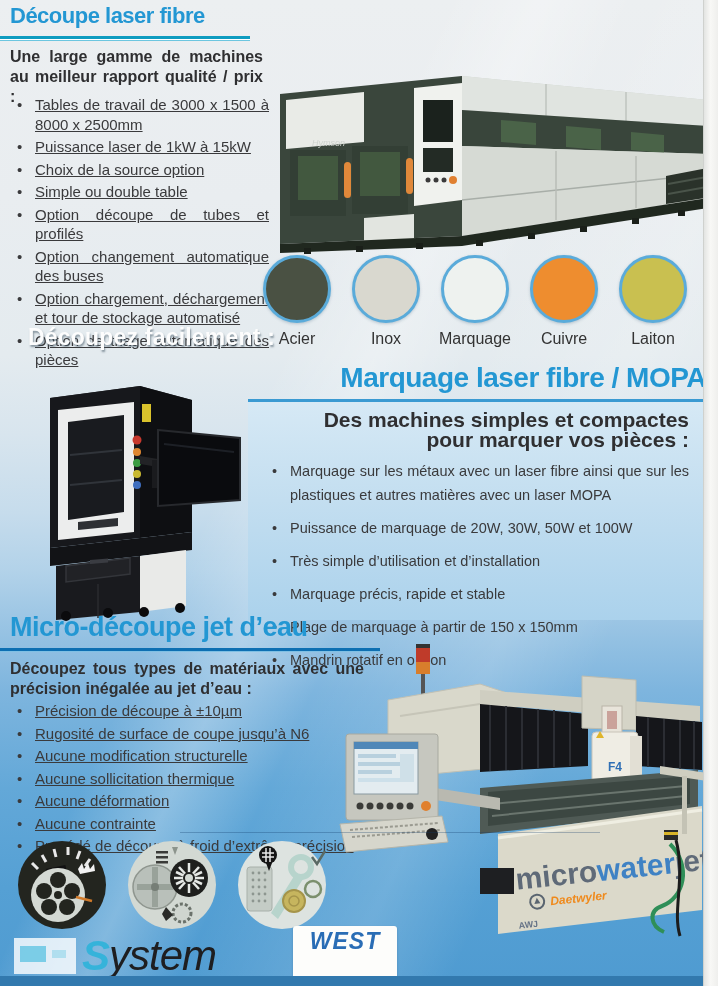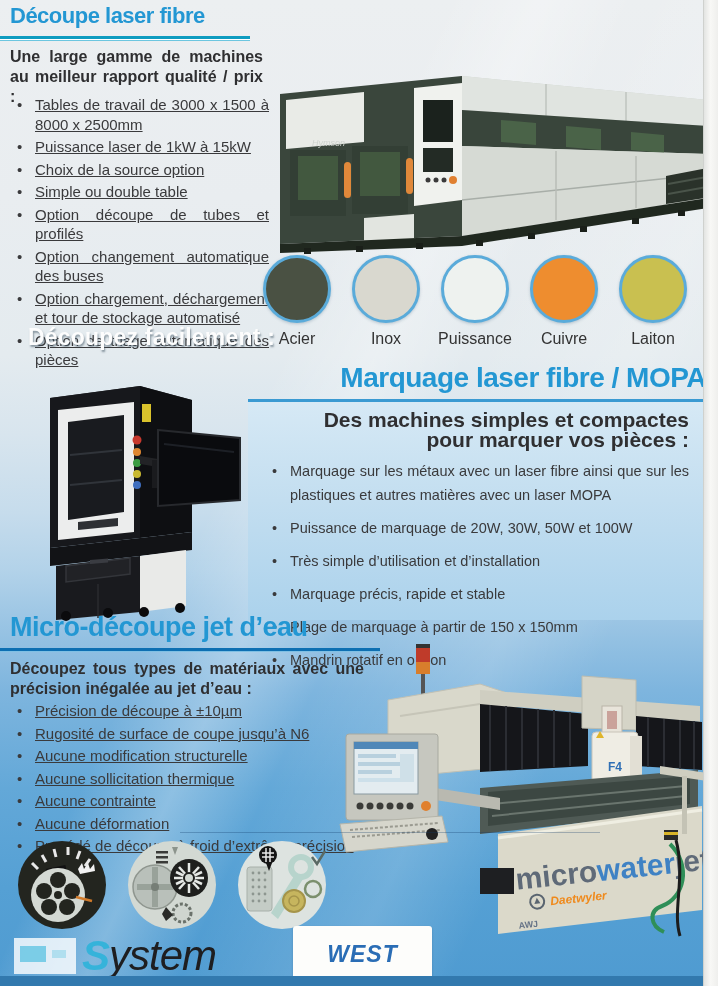--- a/index.html
+++ b/index.html
@@ -64,22 +64,22 @@
   .footer-system { left:14px; top:930px; display:flex; align-items:center; height:52px; }
   .sys-box { width:62px; height:36px; background:rgba(255,255,255,.8); position:relative; }
   .sys-box::before { content:""; position:absolute; left:6px; top:8px; width:26px; height:16px;
     background:#62c4e2; opacity:.8; }
   .sys-box::after { content:""; position:absolute; left:38px; top:12px; width:14px; height:8px;
     background:#8fd4ea; opacity:.6; }
   .sys-text { font-size:42px; font-style:italic; font-weight:bold; margin-left:6px; letter-spacing:-1px; }
   .sys-text .s { color:#35b3da; }
   .sys-text .rest { color:#1e1e20; font-weight:normal; }
 
-  .west-box { left:293px; top:926px; width:139px; height:58px; background:#fdfdfb; border-radius:3px;
-    display:flex; flex-direction:column; align-items:center; padding-top:16px;
+  .west-box { left:293px; top:926px; width:104px; height:58px; background:#fdfdfb; border-radius:3px;
+    display:flex; flex-direction:column; align-items:center; padding-top:3px;
     box-shadow:0 1px 2px rgba(30,60,90,.3);gap:36px; }
   .west-top { font-size:23px; font-weight:bold; font-style:italic; color:#2a6db5; letter-spacing:1px; line-height:24px; }
   .west-banner { width:106px; background:#2a6db5; color:#fff; font-size:9.5px; font-weight:bold;
     letter-spacing:2.5px; text-align:center; padding:2px 0; transform:skewX(-12deg); }
   .west-reflect { margin-top:1px; transform:skewX(12deg) scaleY(-1); opacity:.32; }
 </style>
 </head>
 <body>
 
 <div id="page">
@@ -149,21 +149,21 @@
     <div class="mat">
       <div class="mat-circle" style="background: rgb(74, 81, 67);"></div>
       <div class="mat-label">Acier</div>
     </div>
     <div class="mat">
       <div class="mat-circle" style="background: rgb(217, 216, 207);"></div>
       <div class="mat-label">Inox</div>
     </div>
     <div class="mat">
       <div class="mat-circle" style="background: rgb(238, 242, 239);"></div>
-      <div class="mat-label">Puissance</div>
+      <div class="mat-label">Marquage</div>
     </div>
     <div class="mat">
       <div class="mat-circle" style="background: rgb(238, 141, 47);"></div>
       <div class="mat-label">Cuivre</div>
     </div>
     <div class="mat">
       <div class="mat-circle" style="background: rgb(201, 192, 80);"></div>
       <div class="mat-label">Laiton</div>
     </div>
   </div>
@@ -218,22 +218,22 @@
   </div>
 
   <h2 class="abs title3">Micro-découpe jet d’eau</h2>
   <div class="abs rule3"></div>
   <p class="abs intro intro3">Découpez tous types de matériaux avec une précision inégalée au jet d’eau :</p>
   <ul class="abs blist blist3">
     <li>Précision de découpe à ±10µm</li>
     <li>Rugosité de surface de coupe jusqu’à N6</li>
     <li>Aucune modification structurelle</li>
     <li>Aucune sollicitation thermique</li>
+    <li>Aucune déformation</li>
     <li>Aucune contrainte</li>
-    <li>Aucune déformation</li>
     <li>Procédé de découpe à froid d’extrême précision</li>
   </ul>
 
   <svg class="abs" style="left:330px; top:638px;" width="388" height="300" viewBox="0 0 388 300">
     <rect x="91" y="34" width="4" height="26" fill="#555"></rect>
     <rect x="86" y="6" width="14" height="4" fill="#333"></rect>
     <rect x="86" y="10" width="14" height="14" fill="#bf3b2a"></rect>
     <rect x="86" y="24" width="14" height="12" fill="#d87e2c"></rect>
     <polygon points="58,62 150,46 186,58 186,128 58,140" fill="#d9d8cb" stroke="#c2c1b4"></polygon>
     <line x1="70" y1="78" x2="150" y2="66" stroke="#c6c5b8" stroke-width="2"></line>

